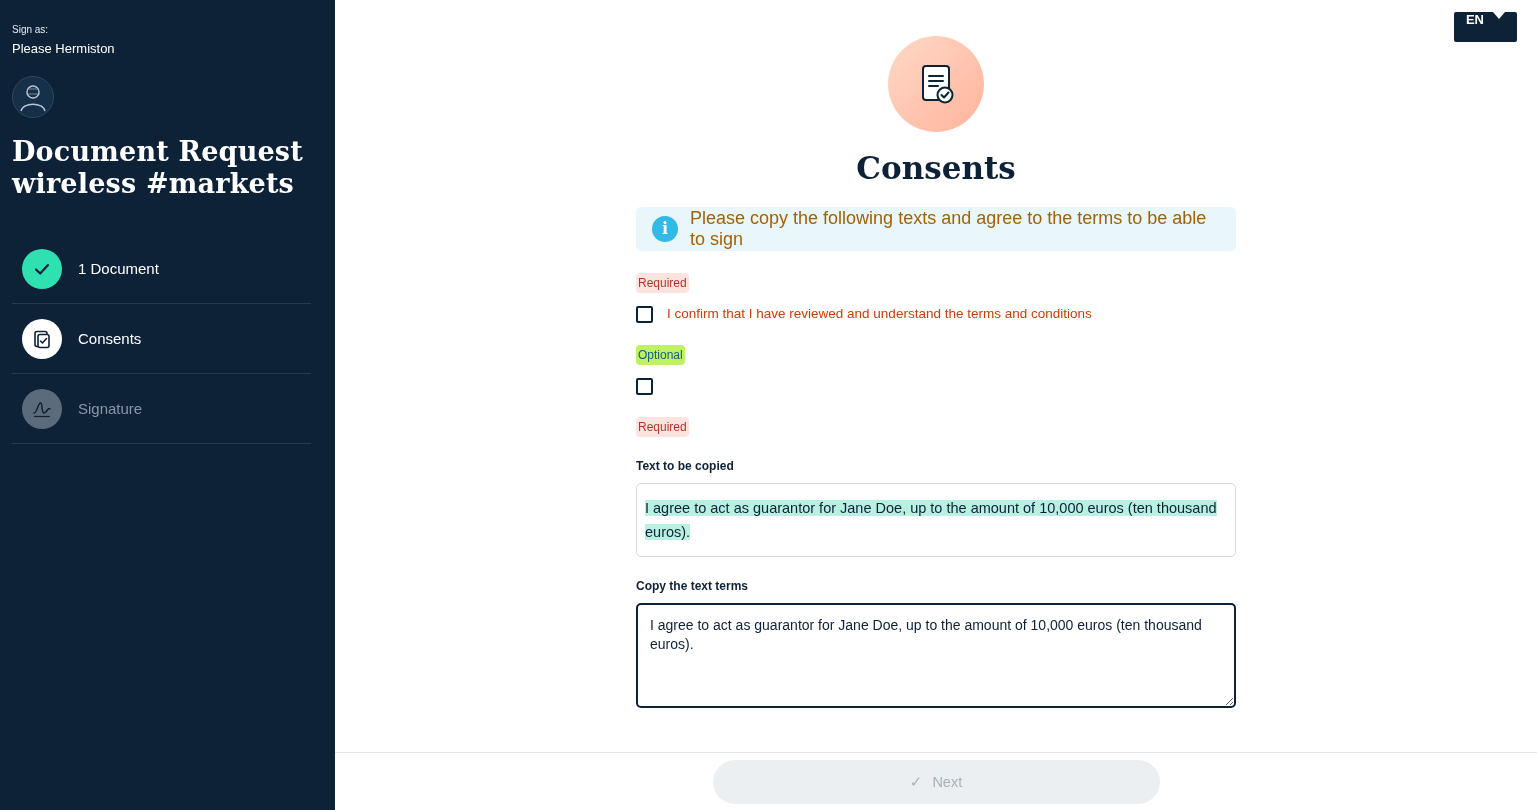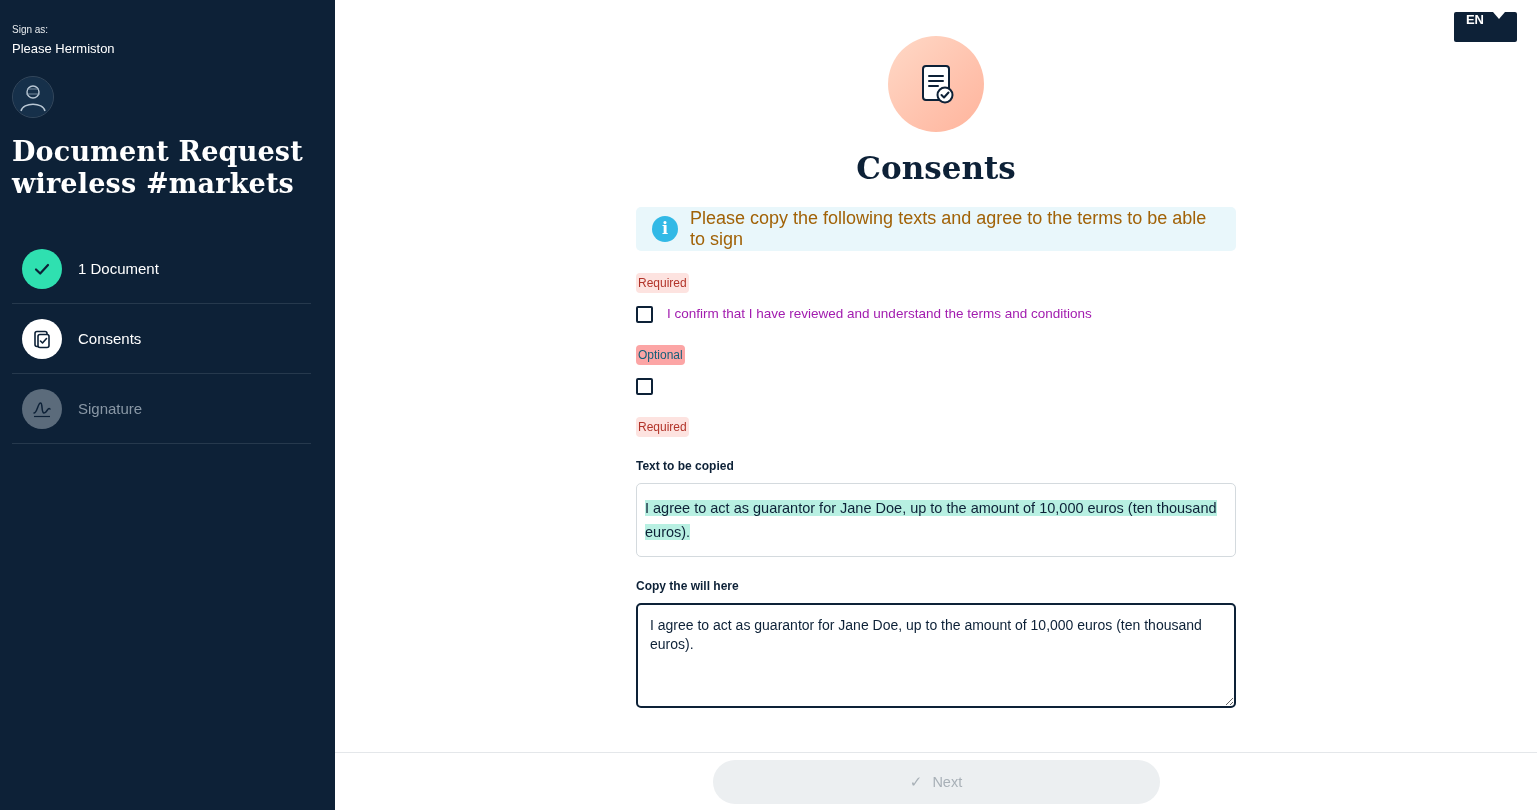--- a/index.html
+++ b/index.html
@@ -161,40 +161,40 @@
   }
 
   .tag {
     display: inline-block;
     font-size: 12px;
     border-radius: 4px;
     padding: 3px 2px;
     margin-top: 22px;
   }
   .tag.required { background: #fde3e0; color: #b2342a; }
-  .tag.optional { background: #fca5a5; color: #14607a; }
+  .tag.optional { background: #bef264; color: #14607a; }
 
   .consent-row {
     display: flex;
     align-items: flex-start;
     gap: 14px;
     margin-top: 12px;
   }
   .checkbox {
     width: 17px; height: 17px;
     border: 2px solid #0d2137;
     border-radius: 2px;
     background: #ffffff;
     flex: 0 0 17px;
     margin-top: 1px;
     cursor: pointer;
   }
   .consent-text {
     font-size: 13.5px;
-    color: #a21caf;
+    color: #c2410c;
     line-height: 18px;
     text-align: center;
   }
 
   .field-label {
     font-size: 12px;
     font-weight: 700;
     color: #0d2137;
     margin-top: 22px;
   }
@@ -352,21 +352,21 @@
         </div>
       </div>
 
       <div>
         <span class="tag required">Required</span>
         <div class="field-label">Text to be copied</div>
         <div class="copy-source">
           <span>I agree to act as guarantor for Jane Doe, up to the amount of 10,000 euros (ten thousand euros).</span>
         </div>
 
-        <div class="field-label">Copy the will here</div>
+        <div class="field-label">Copy the text terms</div>
         <textarea class="copy-area" placeholder="" style="">I agree to act as guarantor for Jane Doe, up to the amount of 10,000 euros (ten thousand euros).</textarea>
       </div>
 
     </div>
 
     <div class="footer">
       <div class="next-btn">
         <span class="check-glyph">✓</span>
         <span>Next</span>
       </div>

